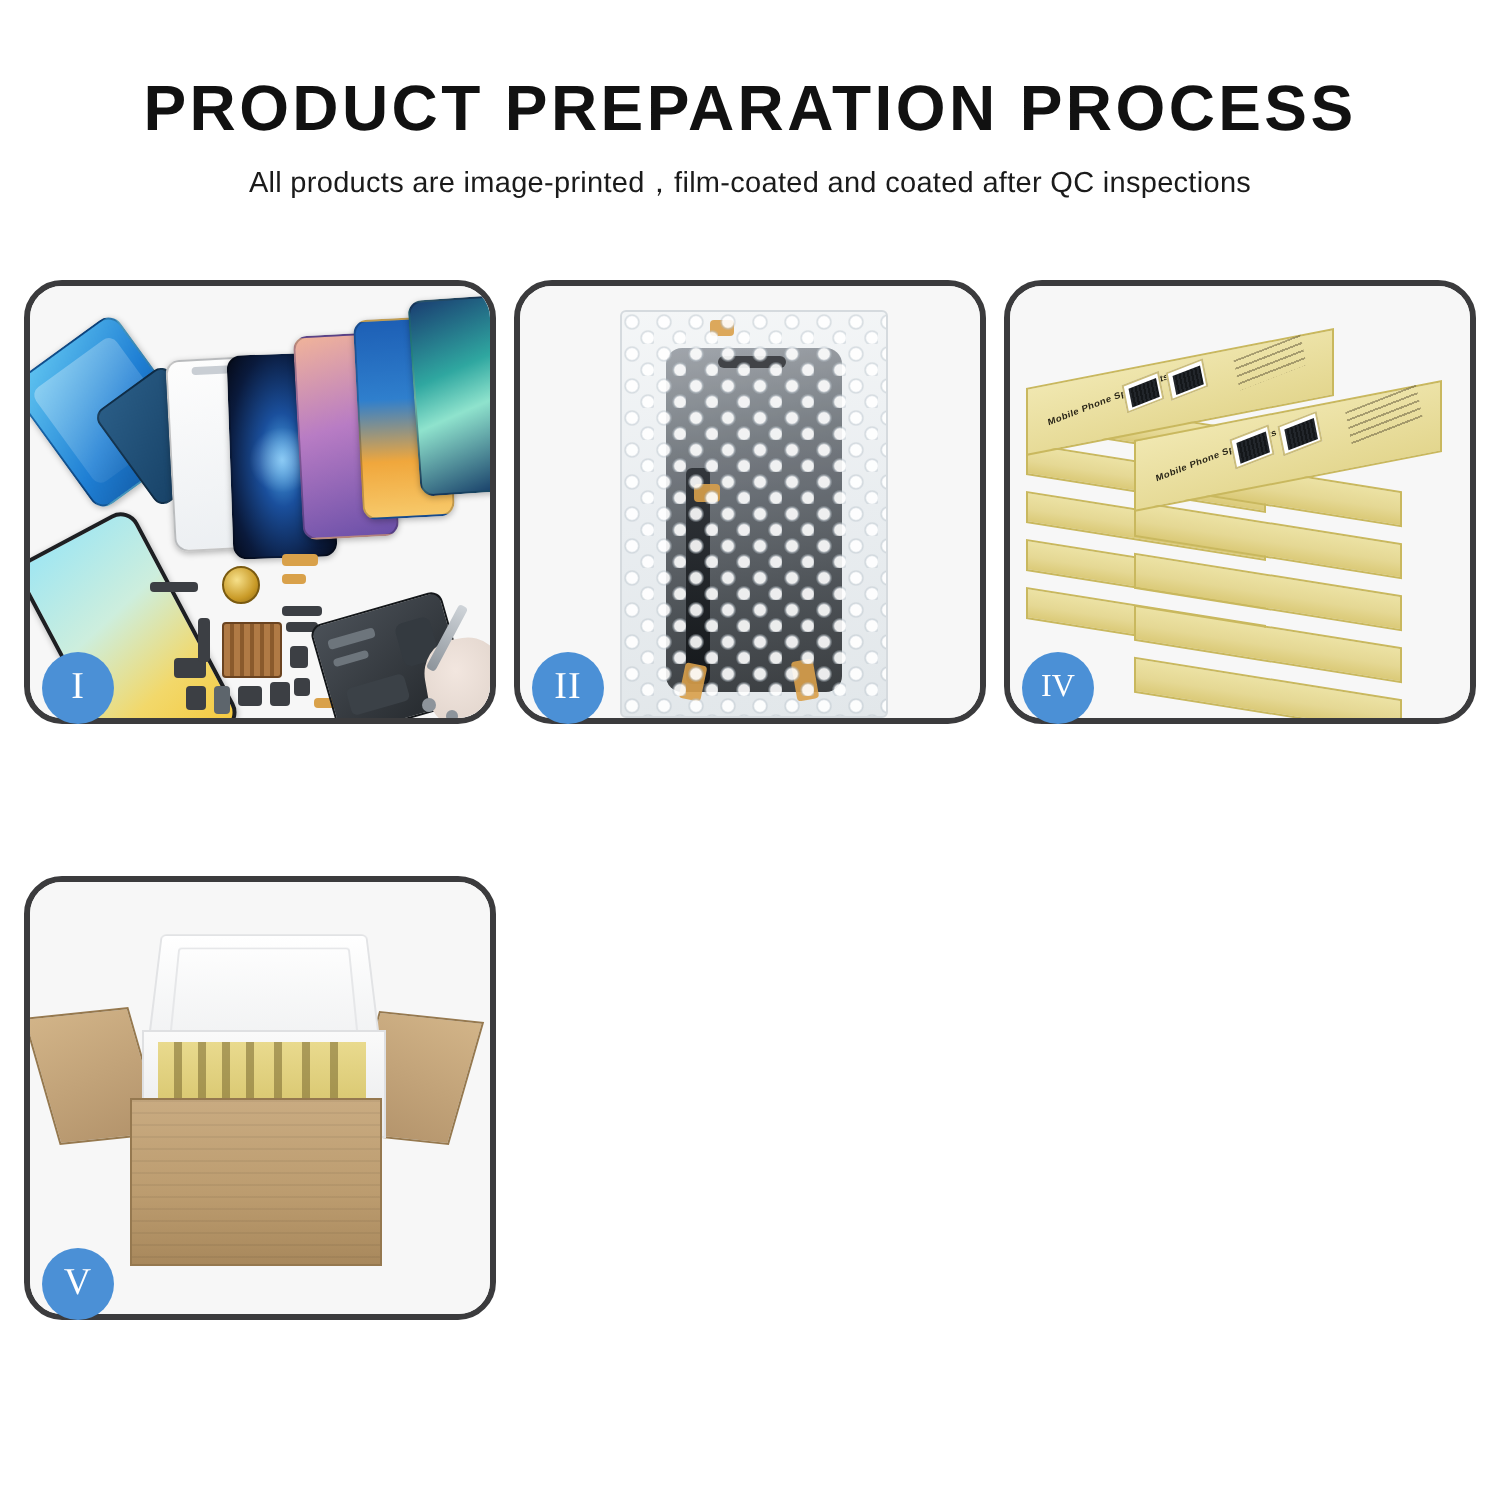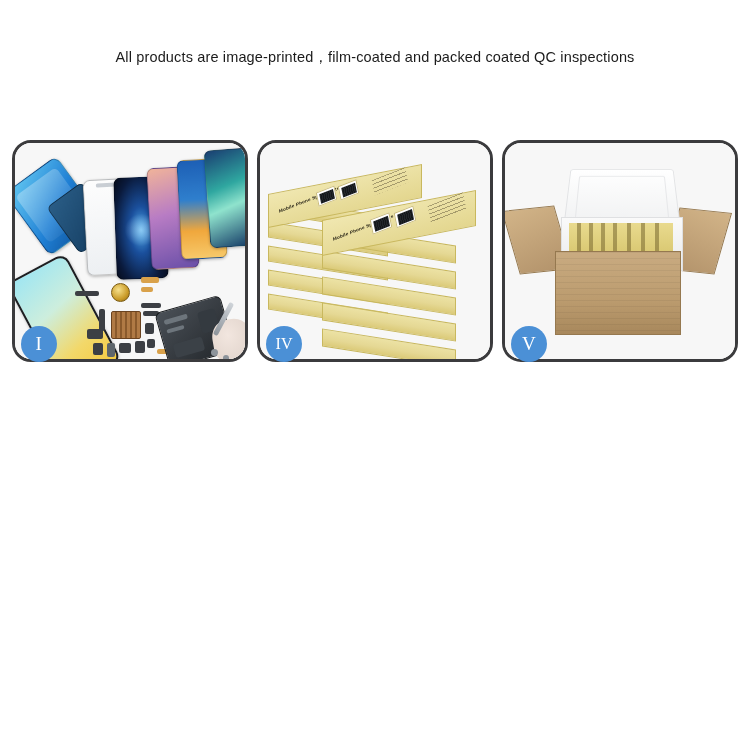--- a/index.html
+++ b/index.html
@@ -414,21 +414,22 @@
   }
   .p6-tape-b {
     position:absolute; left:48px; top:168px; width:13px; height:18px;
     background:#b59468; border:1px solid #9c8055; transform: skewY(13deg);
   }
 </style>
 </head>
 <body>
 
 <div class="header">
-  <p class="page-subtitle">All products are image-printed，film-coated and packed coated QC inspections</p>
+  <h1 class="page-title">PRODUCT PREPARATION PROCESS</h1>
+  <p class="page-subtitle">All products are image-printed，film-coated and coated after QC inspections</p>
 </div>
 
 <div class="grid">
 
   <div class="panel">
     <div class="panel-inner">
       <div class="p1-phone p1-ph-a"></div>
       <div class="p1-ph-a2"></div>
       <div class="p1-phone p1-ph-b"></div>
       <div class="p1-phone p1-ph-c"></div>
@@ -462,20 +463,34 @@
           <i></i>
       </div>
       <div class="p1-hand"></div>
       <div class="p1-tool"></div>
       <div class="p1-part" style="left:196px; top:206px; width:7px; height:7px; border-radius:50%; background:#8d949b;"></div>
       <div class="p1-part" style="left:208px; top:212px; width:6px; height:6px; border-radius:50%; background:#8d949b;"></div>
     </div>
     <div class="badge">I</div>
   </div>
 
+  <div class="panel">
+    <div class="panel-inner">
+      <div class="p2-bag">
+        <div class="p2-screen"></div>
+        <div class="p2-flexstrip"></div>
+        <div class="p2-tape" style="left:44px; top:4px; width:12px; height:8px;"></div>
+        <div class="p2-tape" style="left:36px; top:86px; width:13px; height:9px;"></div>
+        <div class="p2-tape" style="left:30px; top:176px; width:11px; height:18px; transform:rotate(12deg);"></div>
+        <div class="p2-tape" style="left:86px; top:174px; width:11px; height:20px; transform:rotate(-10deg);"></div>
+        <div class="p2-bubbles"></div>
+      </div>
+    </div>
+    <div class="badge">II</div>
+  </div>
 
 
   <div class="panel">
     <div class="panel-inner">
       <div class="p4-stack">
 
         <div class="p4-box" style="left:8px; top:64px; width:118px; height:14px; transform:skewY(9deg);"></div>
         <div class="p4-box" style="left:8px; top:88px; width:118px; height:14px; transform:skewY(9deg);"></div>
         <div class="p4-box" style="left:8px; top:112px; width:118px; height:14px; transform:skewY(9deg);"></div>
         <div class="p4-box" style="left:8px; top:136px; width:118px; height:14px; transform:skewY(9deg);"></div>

